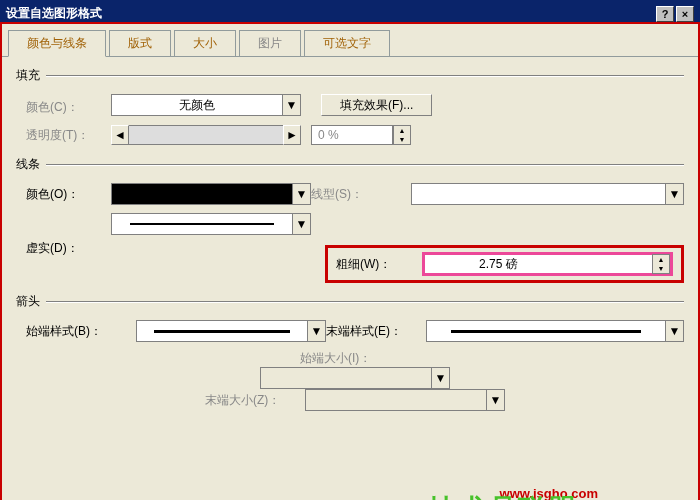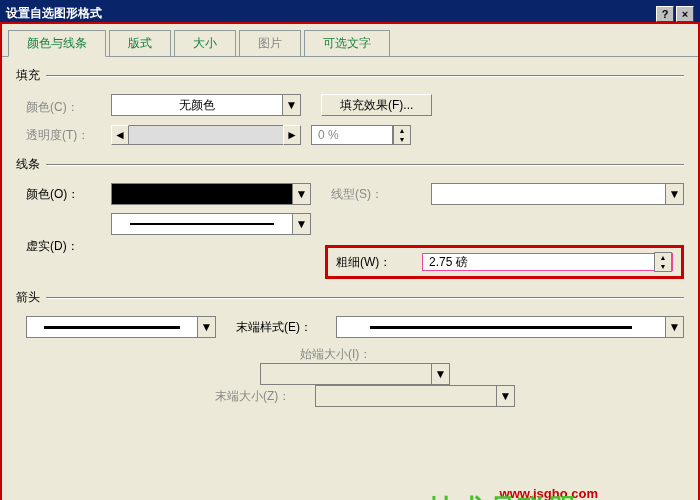--- a/index.html
+++ b/index.html
@@ -4,21 +4,21 @@
 <style>
 * { box-sizing: border-box; margin: 0; padding: 0; }
 body { font-family: "SimSun", "Microsoft YaHei", sans-serif; font-size: 12px; background: #fff; }
 .window { width: 700px; height: 500px; background: #fff; overflow:hidden; position:relative;}
 .titlebar { height: 22px; background: linear-gradient(#0a246a, #0a246a); color: #fff; display: flex; align-items: flex-end; padding: 0 6px; justify-content: space-between; }
 .titlebar-title { font-weight: bold; font-size: 12px; }
 .titlebar-controls { display: flex; gap: 2px; }
 .titlebar-btn { width: 18px; height: 16px; background: #c0c0c0; border: 1px solid #fff; border-right-color:#404040; border-bottom-color:#404040; display: flex; align-items: center; justify-content: center; font-size: 11px; color:#000; font-weight:bold;}
 .highlight-outer{ border:2px solid #c80000; margin-bottom:2px;}
 .tabbar { display: flex; padding: 6px 6px 0 6px; background: #ece9d8; border-bottom:1px solid #919b9c;}
-.tab { padding: 4px 18px; border: 1px solid #919b9c; border-bottom: none; background: #ece9d8; margin-right: 3px; color: #15803d; cursor:default;}
+.tab { padding: 4px 18px; border: 1px solid #919b9c; border-bottom: none; background: #ece9d8; margin-right: 3px; color: #a16207; cursor:default;}
 .tab.active { background: #ece9d8; position: relative; z-index: 2; border-bottom:1px solid #ece9d8; margin-bottom:-1px;}
 .tab.disabled { color: #888; }
 .content { padding: 10px 14px 2px 14px; background: #ece9d8; height: calc(500px - 22px); position:relative;}
 .grp { margin-bottom: 10px; }
 .grp-title { display: flex; align-items: center; margin-bottom: 10px; }
 .grp-title span { margin-right: 6px; }
 .grp-line { flex: 1; height: 1px; background: #a0a0a0; border-top:1px solid #808080; border-bottom:1px solid #fff;}
 .row { display: flex; align-items: center; margin-bottom: 8px; min-height:22px;}
 .lbl { width: 110px; color: #000; }
 .lbl.disabled { color: #888; }
@@ -29,22 +29,22 @@
 .dd-text { flex: 1; padding: 0 6px; font-size: 12px; }
 .dd-arrow { width: 18px; height: 20px; background: #ece9d8; border-left: 1px solid #808080; display: flex; align-items: center; justify-content: center; }
 .btn { height: 22px; padding: 0 18px; background: #ece9d8; border: 1px solid #808080; border-top-color:#fff; border-left-color:#fff; display:flex; align-items:center;}
 .slider { display:flex; align-items:center; width:200px;}
 .slider-btn{ width:18px; height:20px; background:#ece9d8; border:1px solid #808080; border-top-color:#fff; border-left-color:#fff; display:flex; align-items:center; justify-content:center;}
 .slider-track{ flex:1; height:20px; background:#ddd; border:1px solid #808080; border-left:none; border-right:none;}
 .spin { display:flex; flex-direction:column; width:18px; height:20px; border:1px solid #808080;}
 .spin-half{flex:1; background:#ece9d8; display:flex; align-items:center; justify-content:center;}
 .pctbox{ margin-left:10px; display:flex; width:100px;}
 .pctval{ flex:1; height:20px; background:#fff; border:1px solid #808080; padding:0 6px; display:flex; align-items:center; color:#888;}
-.right-col { margin-left: 20px; display:flex; align-items:center;}
-.input-box{ width:200px; height:18px; background:#fff; border:1px solid #ec4899; display:flex; align-items:center;}
+.right-col { display:flex; align-items:center;}
+.input-box{ width:200px; height:24px; background:#fff; border:3px solid #ec4899; display:flex; align-items:center;padding-left:48px;}
 .input-box input{ flex:1; border:none; outline:none; padding:0 6px; font-family:inherit; font-size:12px;}
 .highlight-row{ border:3px solid #c80000; padding:4px 8px; display:flex; align-items:center; min-height:34px;}
 .line-shape{ flex:1; height:12px; display:flex; align-items:center; justify-content:center;}
 .line-solid{ width:80%; height:2px; background:#000;}
 .watermark{ position:absolute; bottom:6px; right:120px; font-size:28px; font-weight:bold; color:#47c22a; letter-spacing:2px;}
 .watermark-url{ position:absolute; bottom:34px; right:100px; color:#c80000; font-size:13px; font-weight:bold;}
 </style>
 </head>
 <body>
 
@@ -160,20 +160,21 @@
         </div>
       </div>
     </div>
 
     <div class="grp">
       <div class="grp-title">
         <span>箭头</span>
         <div class="grp-line"></div>
       </div>
       <div class="row" style="padding-left:10px;">
+        <span class="lbl">始端样式(B)：</span>
         <div class="dd" style="width:190px">
           <div class="line-shape">
                 <div class="line-solid" style="height:3px"></div>
               </div>
           <div class="dd-arrow">
                 <span>▼</span>
               </div>
         </div>
         <div class="right-col" style="flex:1">
           <span class="lbl2">末端样式(E)：</span>

